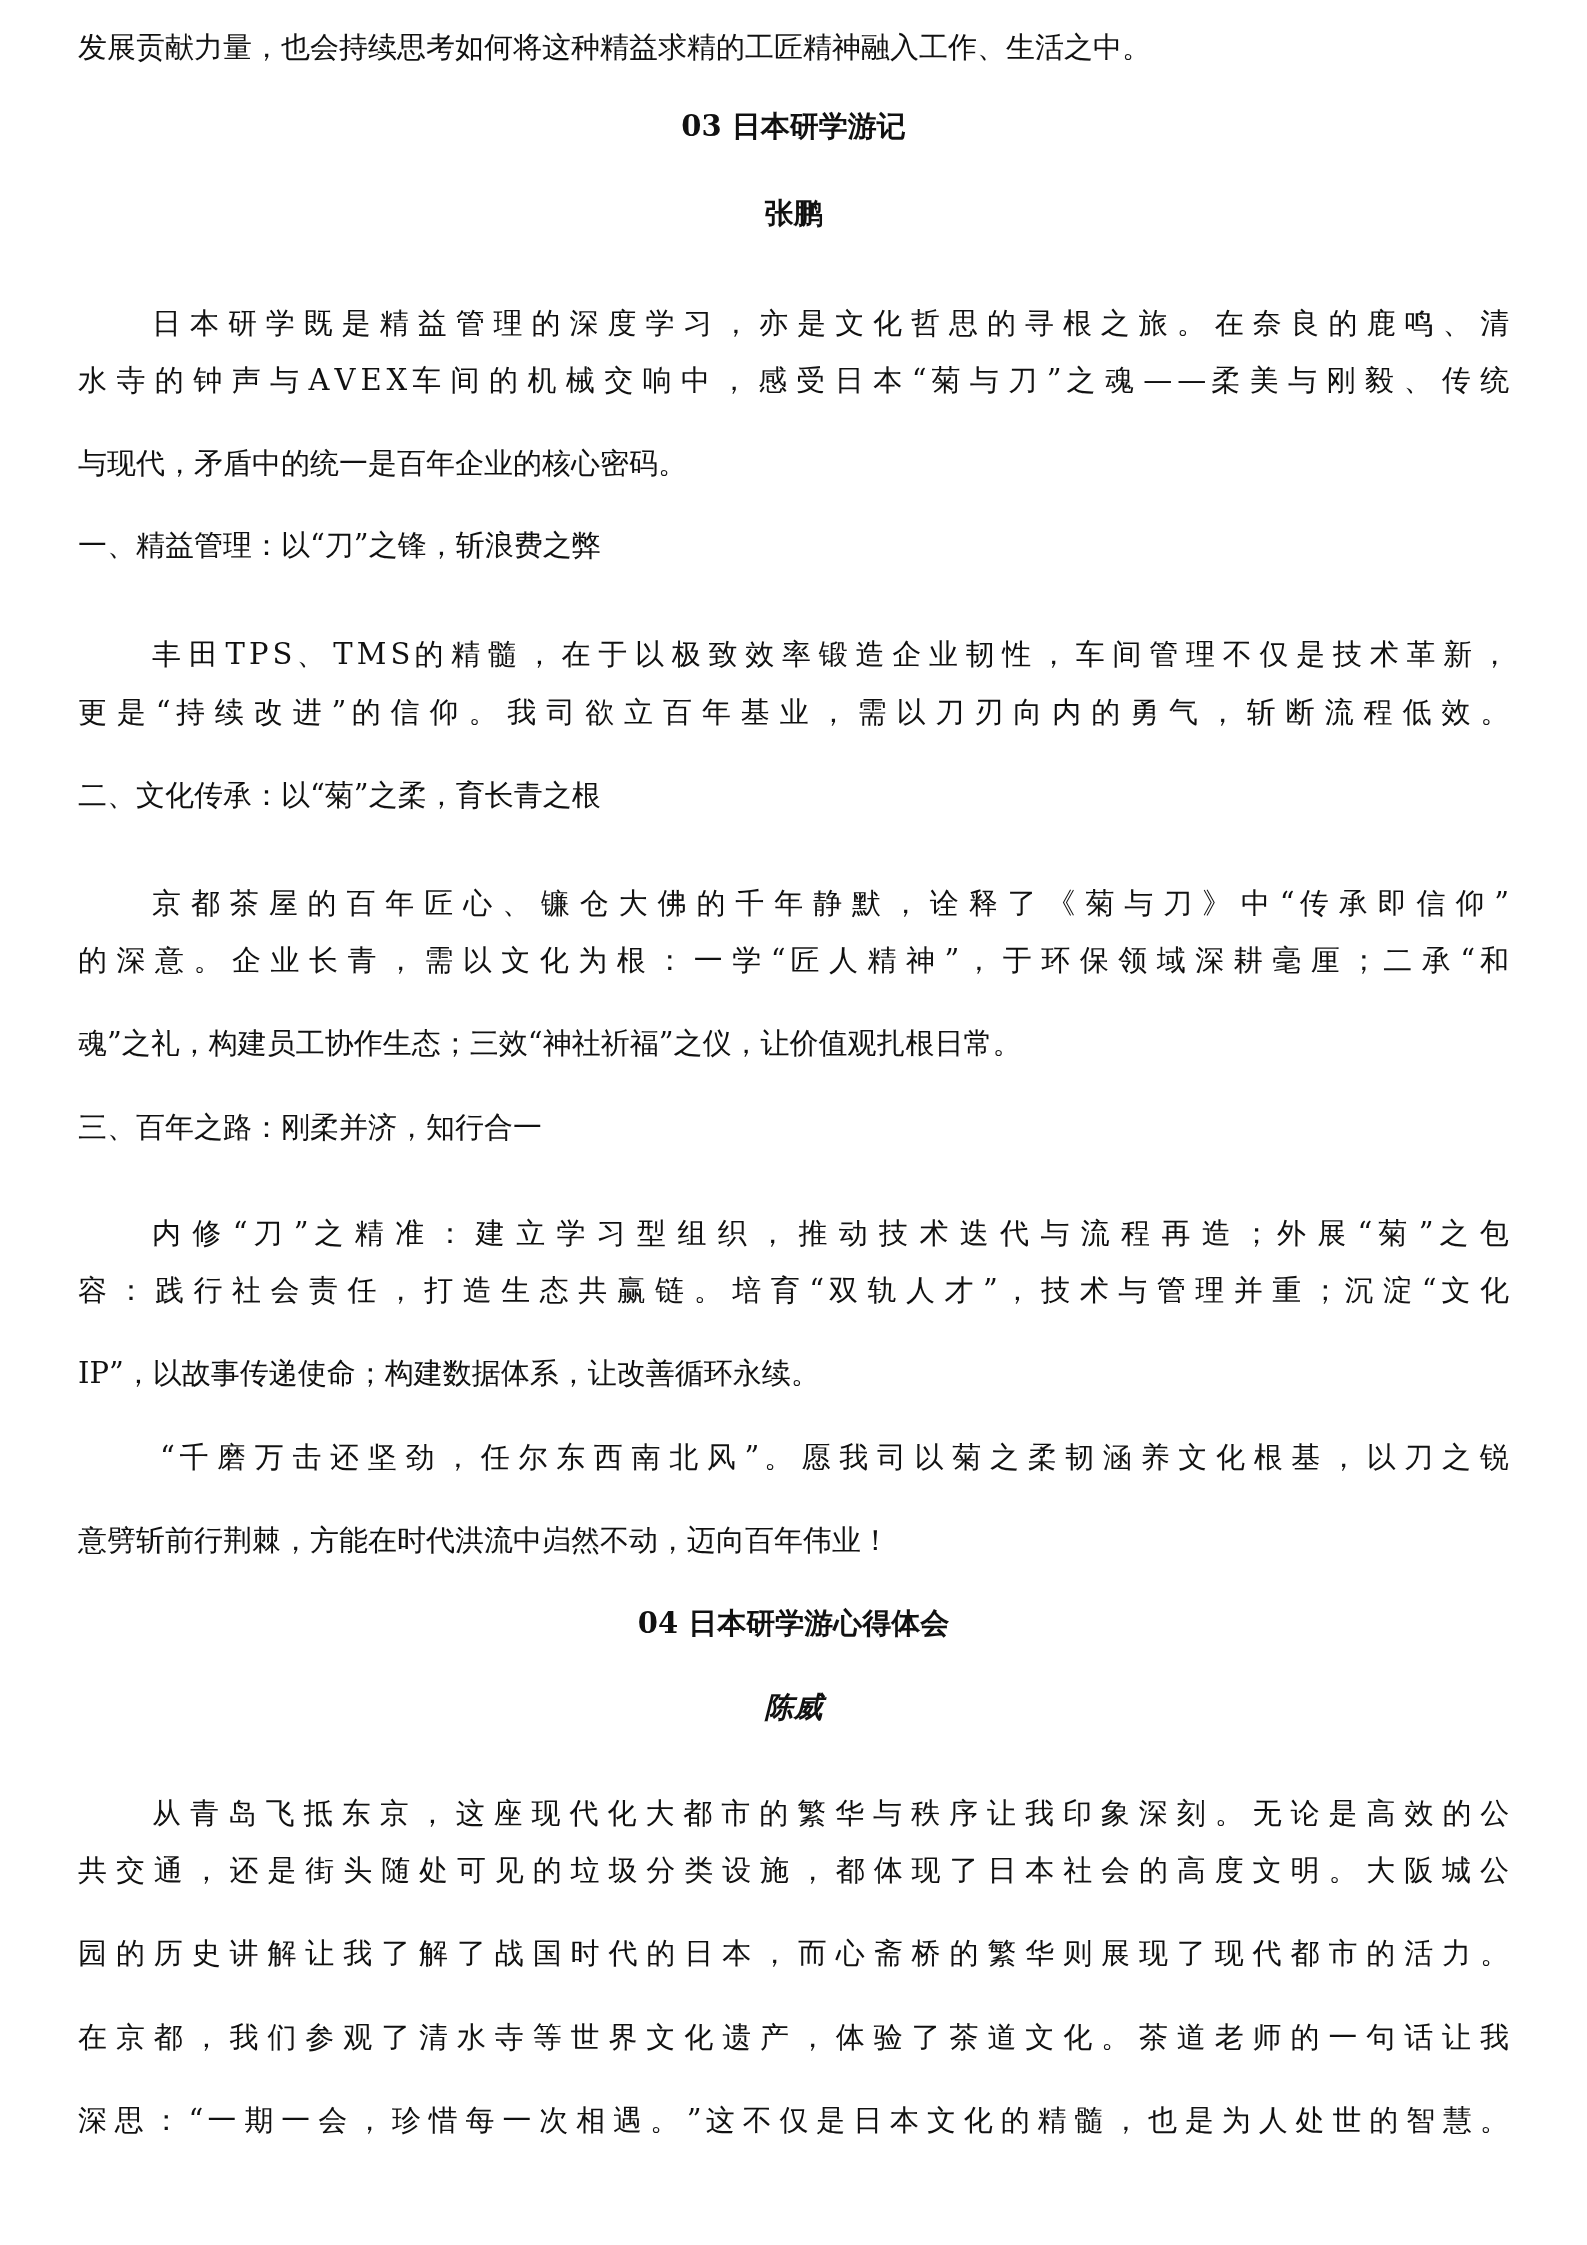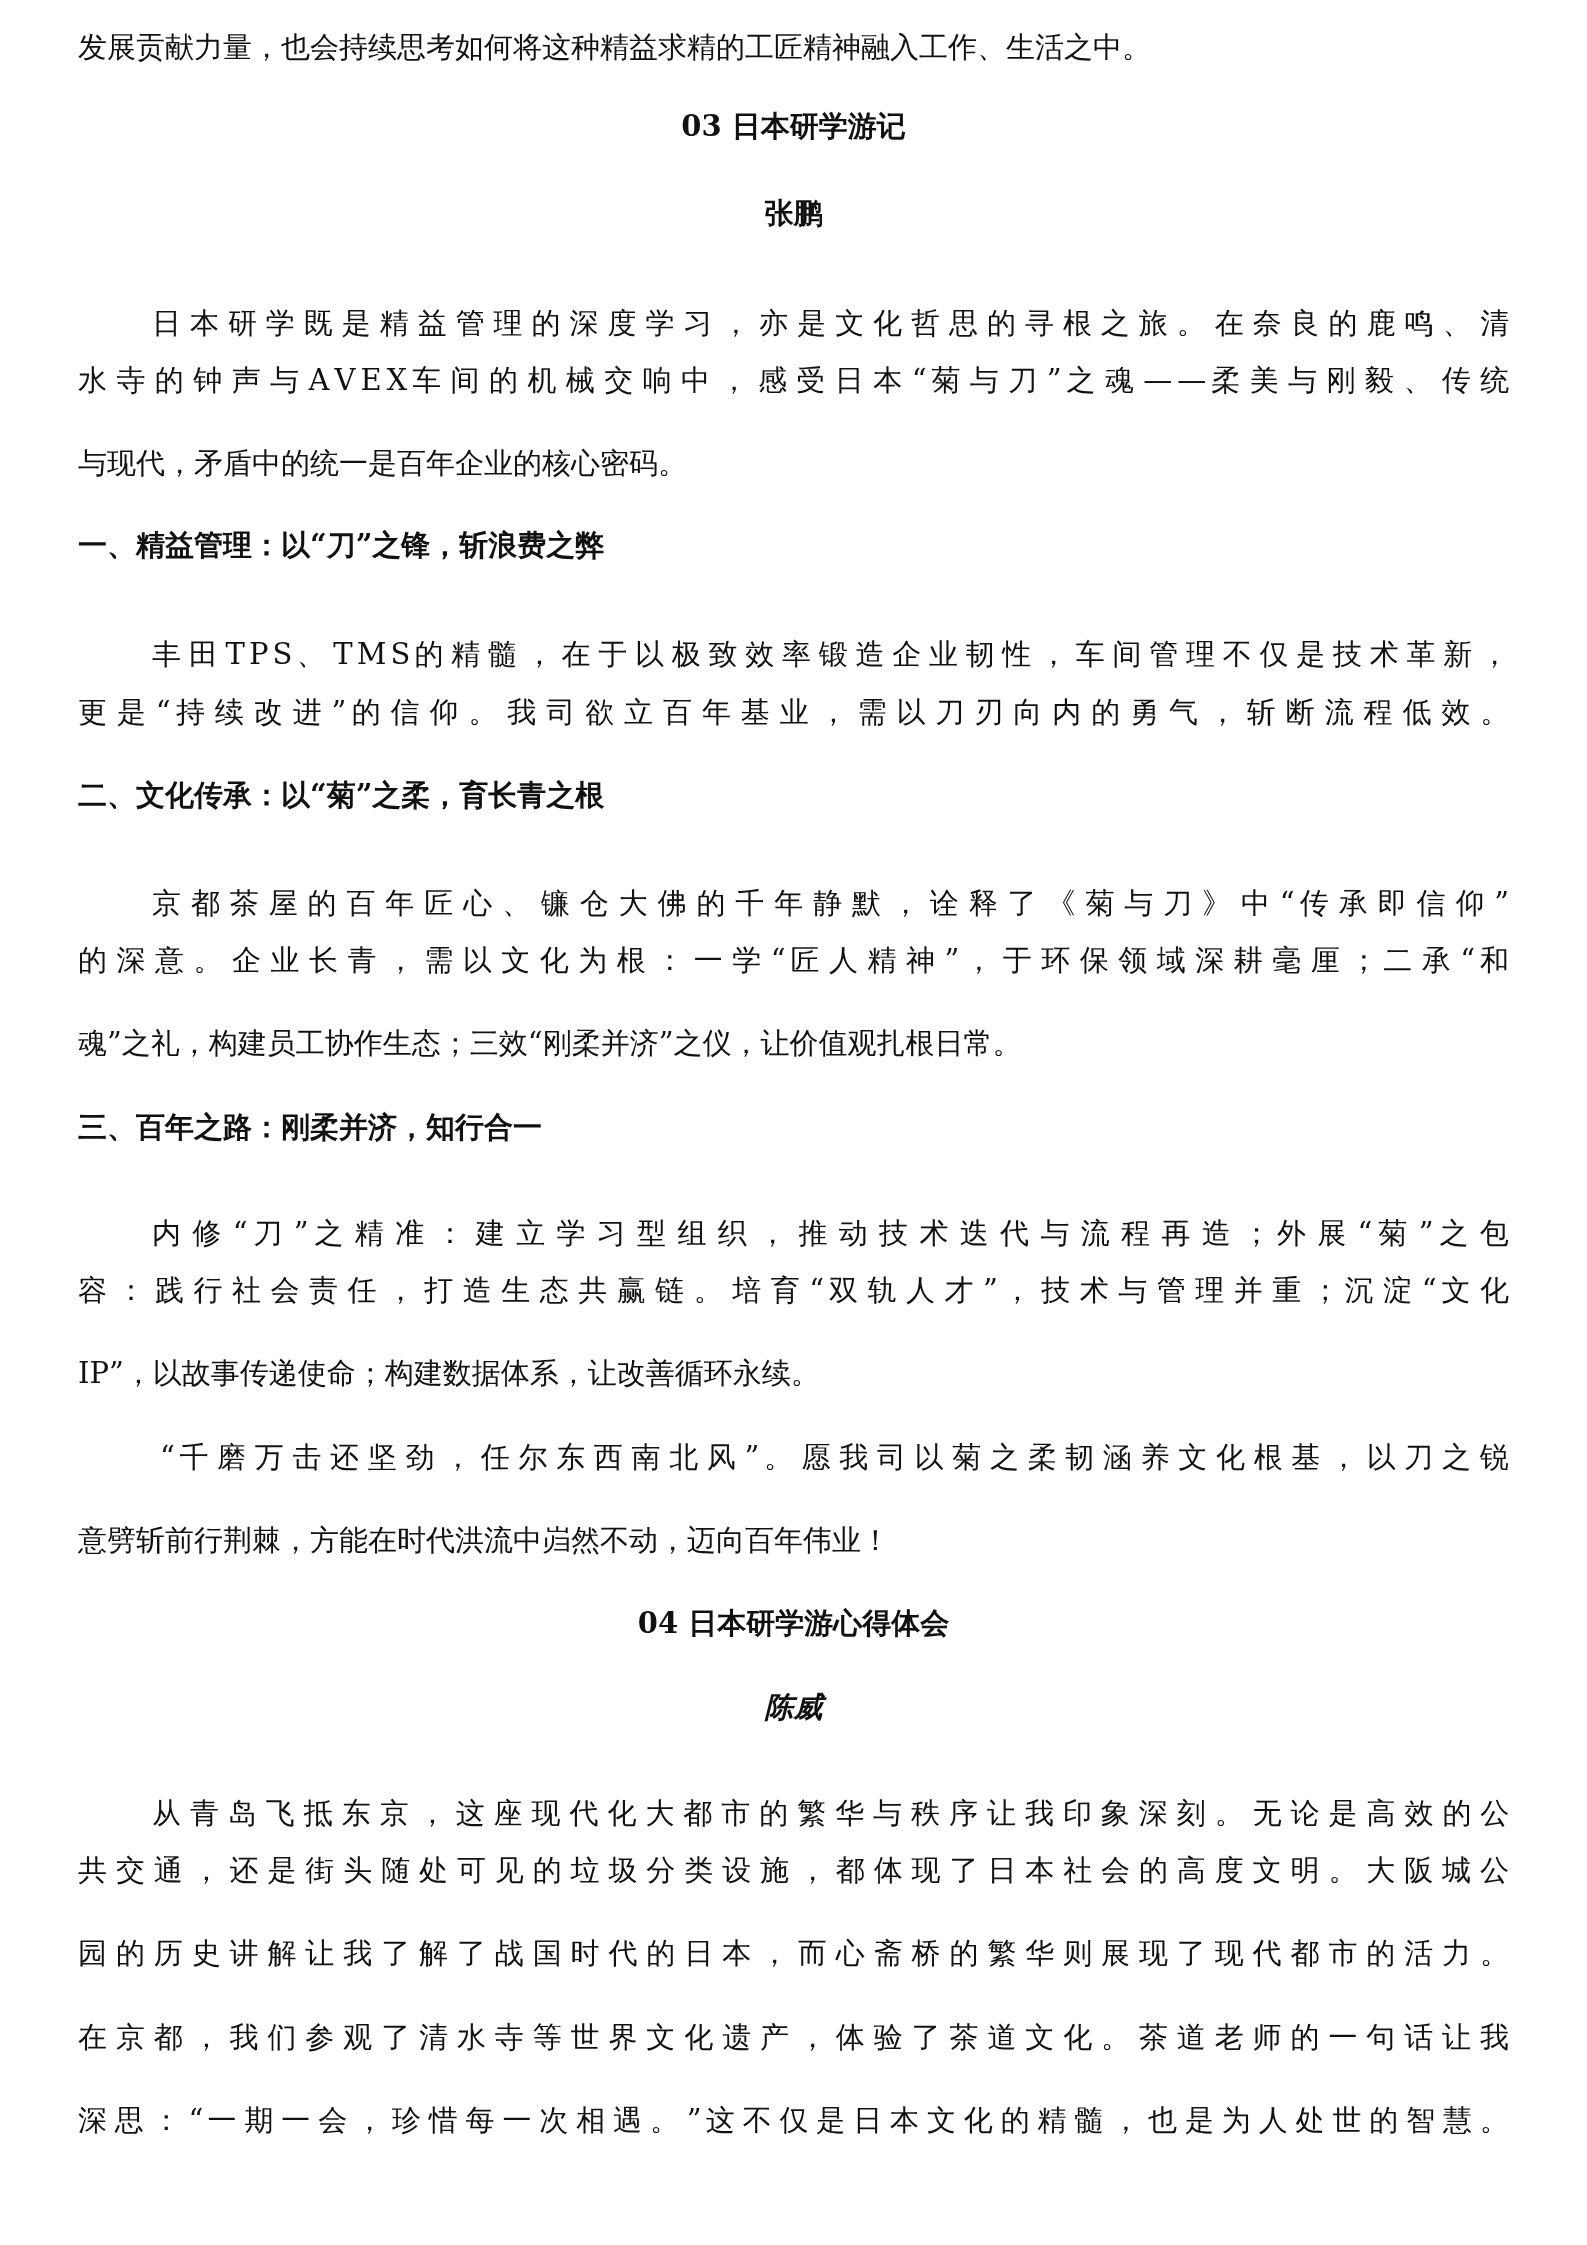--- a/index.html
+++ b/index.html
@@ -42,21 +42,21 @@
   }
   .line.indent-q {
     padding-left: 82px;
     width: 1349px;
   }
   .line.center {
     text-align: center;
     font-weight: bold;
   }
   .line.heading {
-    font-weight: bold;
+    font-weight: normal;
   }
 </style>
 </head>
 <body>
 
 <div class="page">
 
   <div class="line" style="top:27px;">发展贡献力量，也会持续思考如何将这种精益求精的工匠精神融入工作、生活之中。</div>
 
   <div class="line center" style="top:106px;">03 日本研学游记</div>
@@ -66,21 +66,21 @@
   <div class="line justify" style="top: 360px; word-spacing: -0.3em;"><span>水</span> <span>寺</span> <span>的</span> <span>钟</span> <span>声</span> <span>与</span> <span> </span> <span>A</span> <span>V</span> <span>E</span> <span>X</span> <span> </span> <span>车</span> <span>间</span> <span>的</span> <span>机</span> <span>械</span> <span>交</span> <span>响</span> <span>中</span> <span>，</span> <span>感</span> <span>受</span> <span>日</span> <span>本</span> <span>“</span> <span>菊</span> <span>与</span> <span>刀</span> <span>”</span> <span>之</span> <span>魂</span> <span>—</span> <span>—</span> <span>柔</span> <span>美</span> <span>与</span> <span>刚</span> <span>毅</span> <span>、</span> <span>传</span> <span>统</span></div>
   <div class="line" style="top:443px;">与现代，矛盾中的统一是百年企业的核心密码。</div>
 
   <div class="line heading" style="top:525px;">一、精益管理：以“刀”之锋，斩浪费之弊</div>
   <div class="line justify indent" style="top: 608px; word-spacing: -0.3em;"><span>丰</span> <span>田</span> <span> </span> <span>T</span> <span>P</span> <span>S</span> <span>、</span> <span>T</span> <span>M</span> <span>S</span> <span> </span> <span>的</span> <span>精</span> <span>髓</span> <span>，</span> <span>在</span> <span>于</span> <span>以</span> <span>极</span> <span>致</span> <span>效</span> <span>率</span> <span>锻</span> <span>造</span> <span>企</span> <span>业</span> <span>韧</span> <span>性</span> <span>，</span> <span>车</span> <span>间</span> <span>管</span> <span>理</span> <span>不</span> <span>仅</span> <span>是</span> <span>技</span> <span>术</span> <span>革</span> <span>新</span> <span>，</span></div>
   <div class="line justify" style="top: 692px; word-spacing: -0.3em;"><span>更</span> <span>是</span> <span>“</span> <span>持</span> <span>续</span> <span>改</span> <span>进</span> <span>”</span> <span>的</span> <span>信</span> <span>仰</span> <span>。</span> <span>我</span> <span>司</span> <span>欲</span> <span>立</span> <span>百</span> <span>年</span> <span>基</span> <span>业</span> <span>，</span> <span>需</span> <span>以</span> <span>刀</span> <span>刃</span> <span>向</span> <span>内</span> <span>的</span> <span>勇</span> <span>气</span> <span>，</span> <span>斩</span> <span>断</span> <span>流</span> <span>程</span> <span>低</span> <span>效</span> <span>。</span></div>
 
   <div class="line heading" style="top:775px;">二、文化传承：以“菊”之柔，育长青之根</div>
   <div class="line justify indent" style="top: 857px; word-spacing: -0.3em;"><span>京</span> <span>都</span> <span>茶</span> <span>屋</span> <span>的</span> <span>百</span> <span>年</span> <span>匠</span> <span>心</span> <span>、</span> <span>镰</span> <span>仓</span> <span>大</span> <span>佛</span> <span>的</span> <span>千</span> <span>年</span> <span>静</span> <span>默</span> <span>，</span> <span>诠</span> <span>释</span> <span>了</span> <span>《</span> <span>菊</span> <span>与</span> <span>刀</span> <span>》</span> <span>中</span> <span>“</span> <span>传</span> <span>承</span> <span>即</span> <span>信</span> <span>仰</span> <span>”</span></div>
   <div class="line justify" style="top: 940px; word-spacing: -0.3em;"><span>的</span> <span>深</span> <span>意</span> <span>。</span> <span>企</span> <span>业</span> <span>长</span> <span>青</span> <span>，</span> <span>需</span> <span>以</span> <span>文</span> <span>化</span> <span>为</span> <span>根</span> <span>：</span> <span>一</span> <span>学</span> <span>“</span> <span>匠</span> <span>人</span> <span>精</span> <span>神</span> <span>”</span> <span>，</span> <span>于</span> <span>环</span> <span>保</span> <span>领</span> <span>域</span> <span>深</span> <span>耕</span> <span>毫</span> <span>厘</span> <span>；</span> <span>二</span> <span>承</span> <span>“</span> <span>和</span></div>
-  <div class="line" style="top:1023px;">魂”之礼，构建员工协作生态；三效“刚柔并济”之仪，让价值观扎根日常。</div>
+  <div class="line" style="top:1023px;">魂”之礼，构建员工协作生态；三效“神社祈福”之仪，让价值观扎根日常。</div>
 
   <div class="line heading" style="top:1107px;">三、百年之路：刚柔并济，知行合一</div>
   <div class="line justify indent" style="top: 1187px; word-spacing: -0.3em;"><span>内</span> <span>修</span> <span>“</span> <span>刀</span> <span>”</span> <span>之</span> <span>精</span> <span>准</span> <span>：</span> <span>建</span> <span>立</span> <span>学</span> <span>习</span> <span>型</span> <span>组</span> <span>织</span> <span>，</span> <span>推</span> <span>动</span> <span>技</span> <span>术</span> <span>迭</span> <span>代</span> <span>与</span> <span>流</span> <span>程</span> <span>再</span> <span>造</span> <span>；</span> <span>外</span> <span>展</span> <span>“</span> <span>菊</span> <span>”</span> <span>之</span> <span>包</span></div>
   <div class="line justify" style="top: 1270px; word-spacing: -0.3em;"><span>容</span> <span>：</span> <span>践</span> <span>行</span> <span>社</span> <span>会</span> <span>责</span> <span>任</span> <span>，</span> <span>打</span> <span>造</span> <span>生</span> <span>态</span> <span>共</span> <span>赢</span> <span>链</span> <span>。</span> <span>培</span> <span>育</span> <span>“</span> <span>双</span> <span>轨</span> <span>人</span> <span>才</span> <span>”</span> <span>，</span> <span>技</span> <span>术</span> <span>与</span> <span>管</span> <span>理</span> <span>并</span> <span>重</span> <span>；</span> <span>沉</span> <span>淀</span> <span>“</span> <span>文</span> <span>化</span></div>
   <div class="line" style="top:1353px;">IP”，以故事传递使命；构建数据体系，让改善循环永续。</div>
 
   <div class="line justify indent-q" style="top: 1437px; word-spacing: -0.3em;"><span>“</span> <span>千</span> <span>磨</span> <span>万</span> <span>击</span> <span>还</span> <span>坚</span> <span>劲</span> <span>，</span> <span>任</span> <span>尔</span> <span>东</span> <span>西</span> <span>南</span> <span>北</span> <span>风</span> <span>”</span> <span>。</span> <span>愿</span> <span>我</span> <span>司</span> <span>以</span> <span>菊</span> <span>之</span> <span>柔</span> <span>韧</span> <span>涵</span> <span>养</span> <span>文</span> <span>化</span> <span>根</span> <span>基</span> <span>，</span> <span>以</span> <span>刀</span> <span>之</span> <span>锐</span></div>
   <div class="line" style="top:1520px;">意劈斩前行荆棘，方能在时代洪流中岿然不动，迈向百年伟业！</div>
 
   <div class="line center" style="top:1603px;">04 日本研学游心得体会</div>

